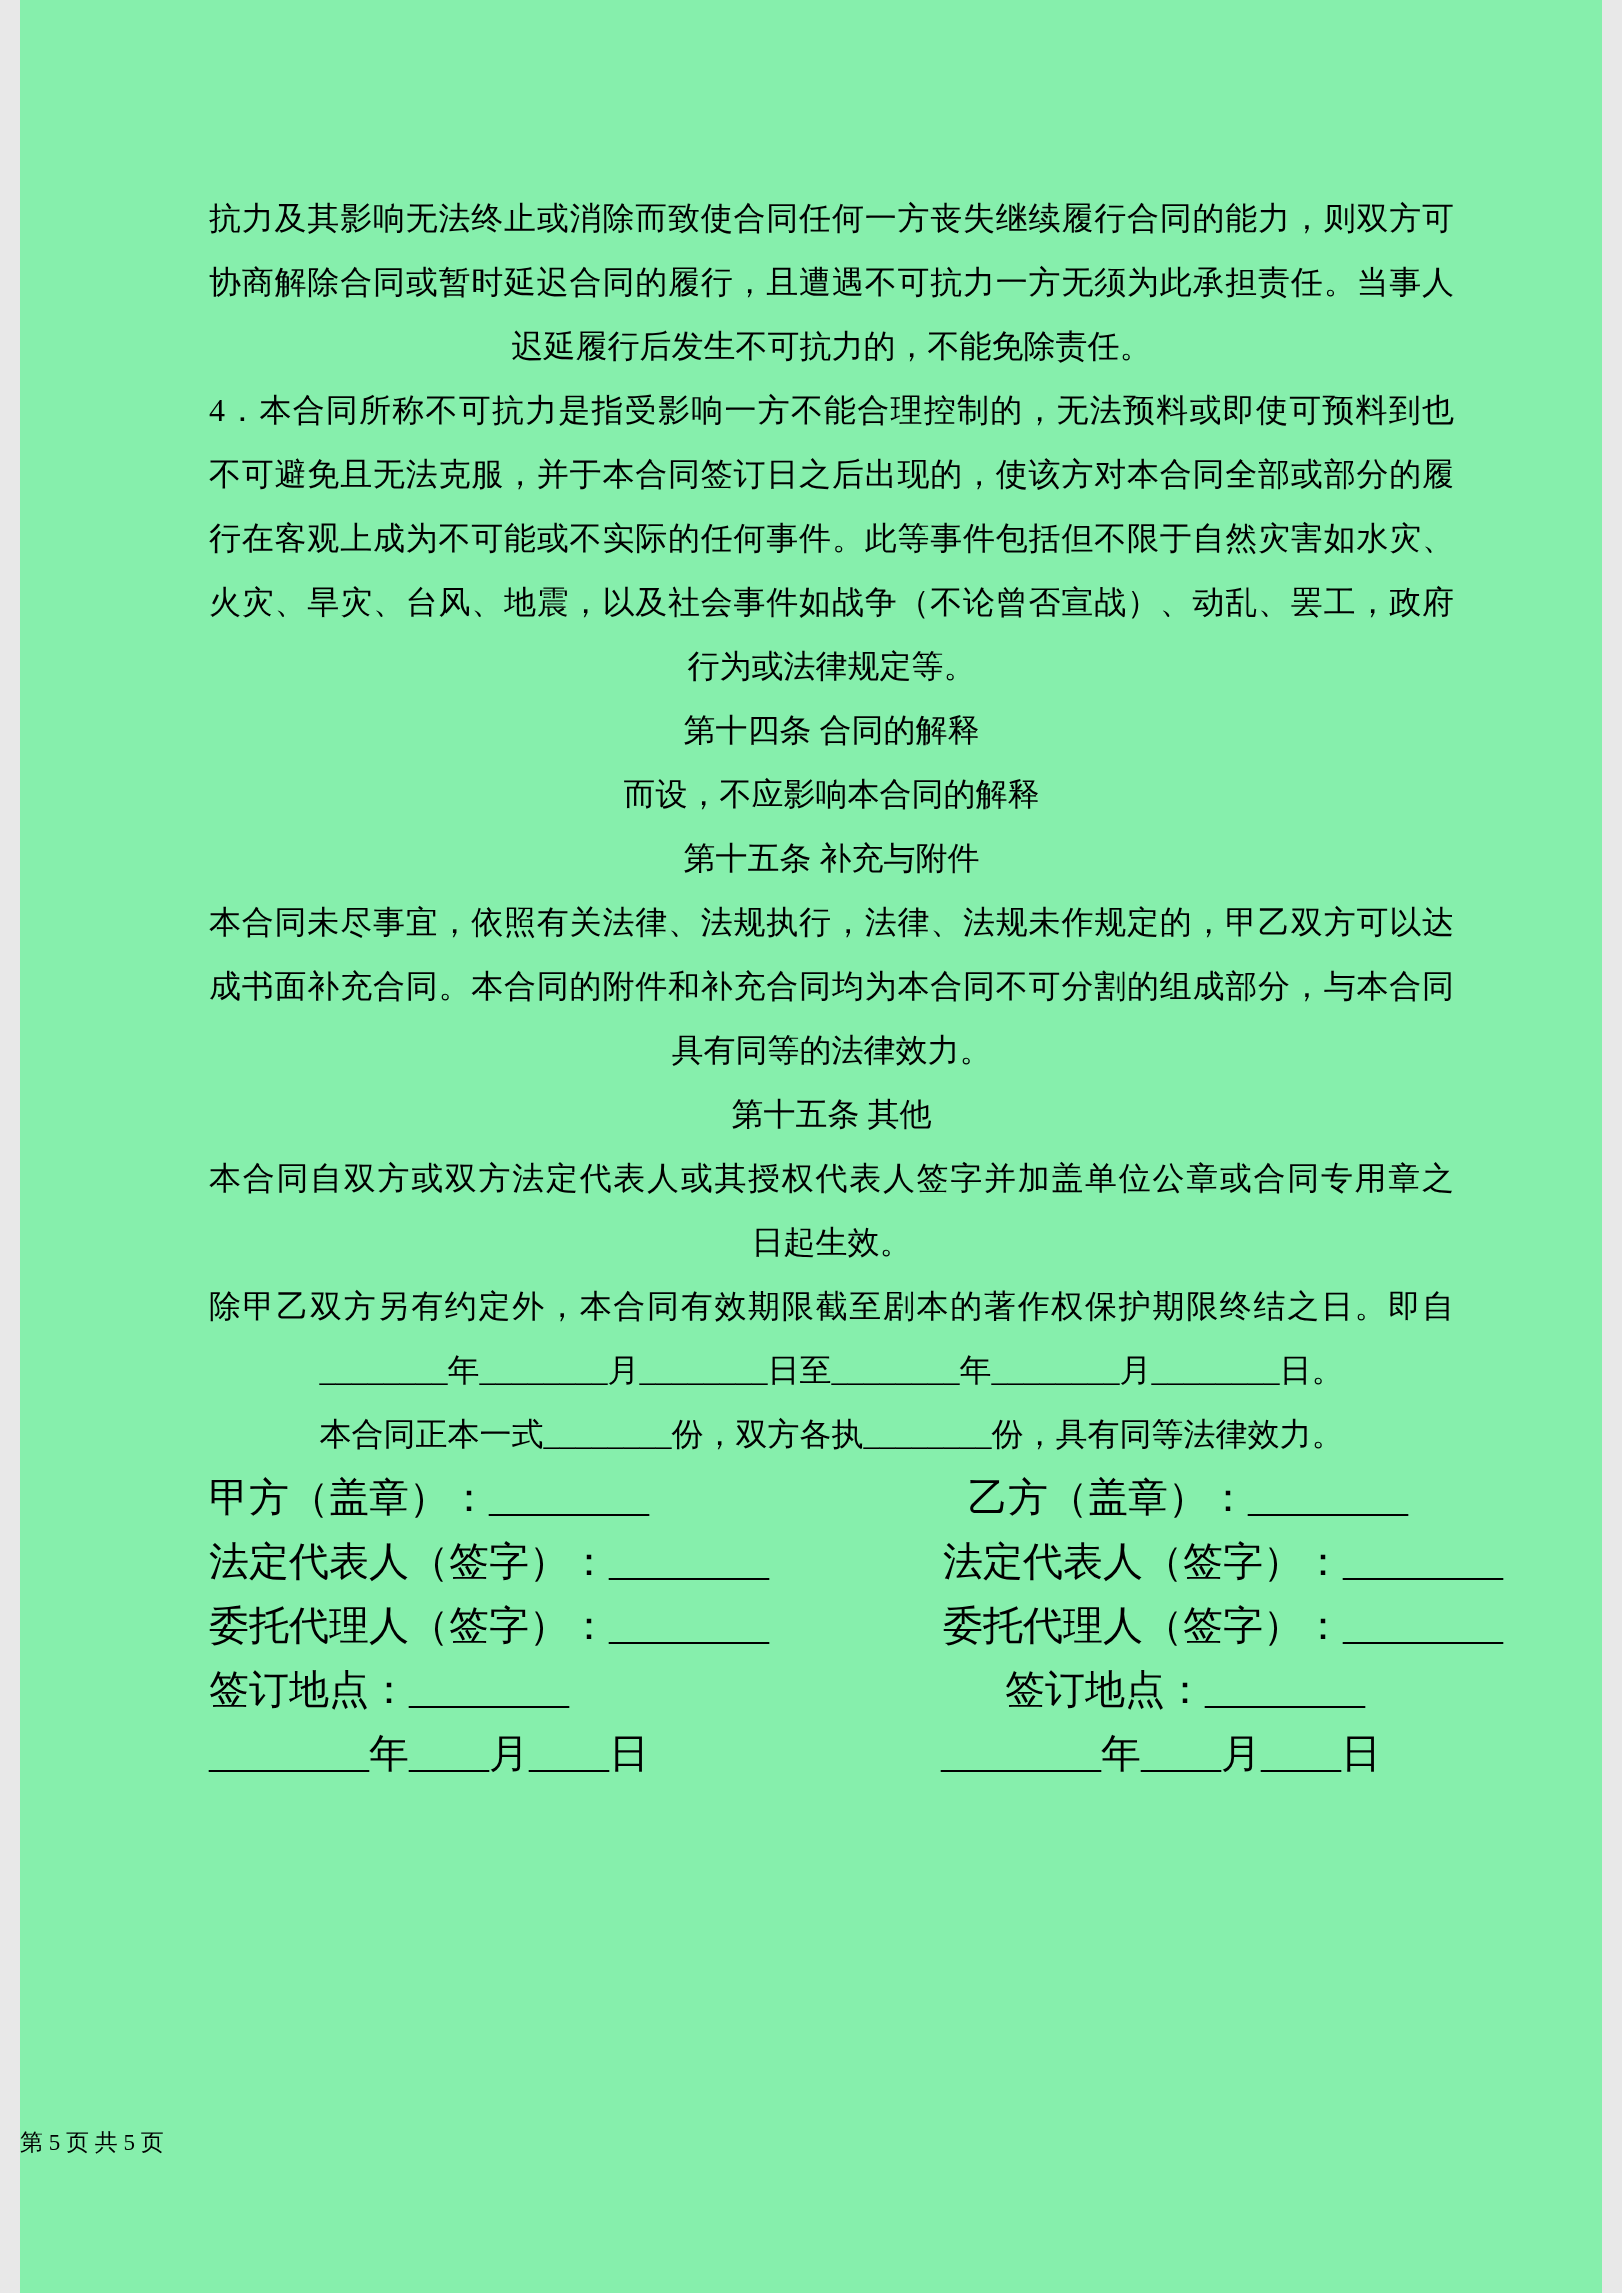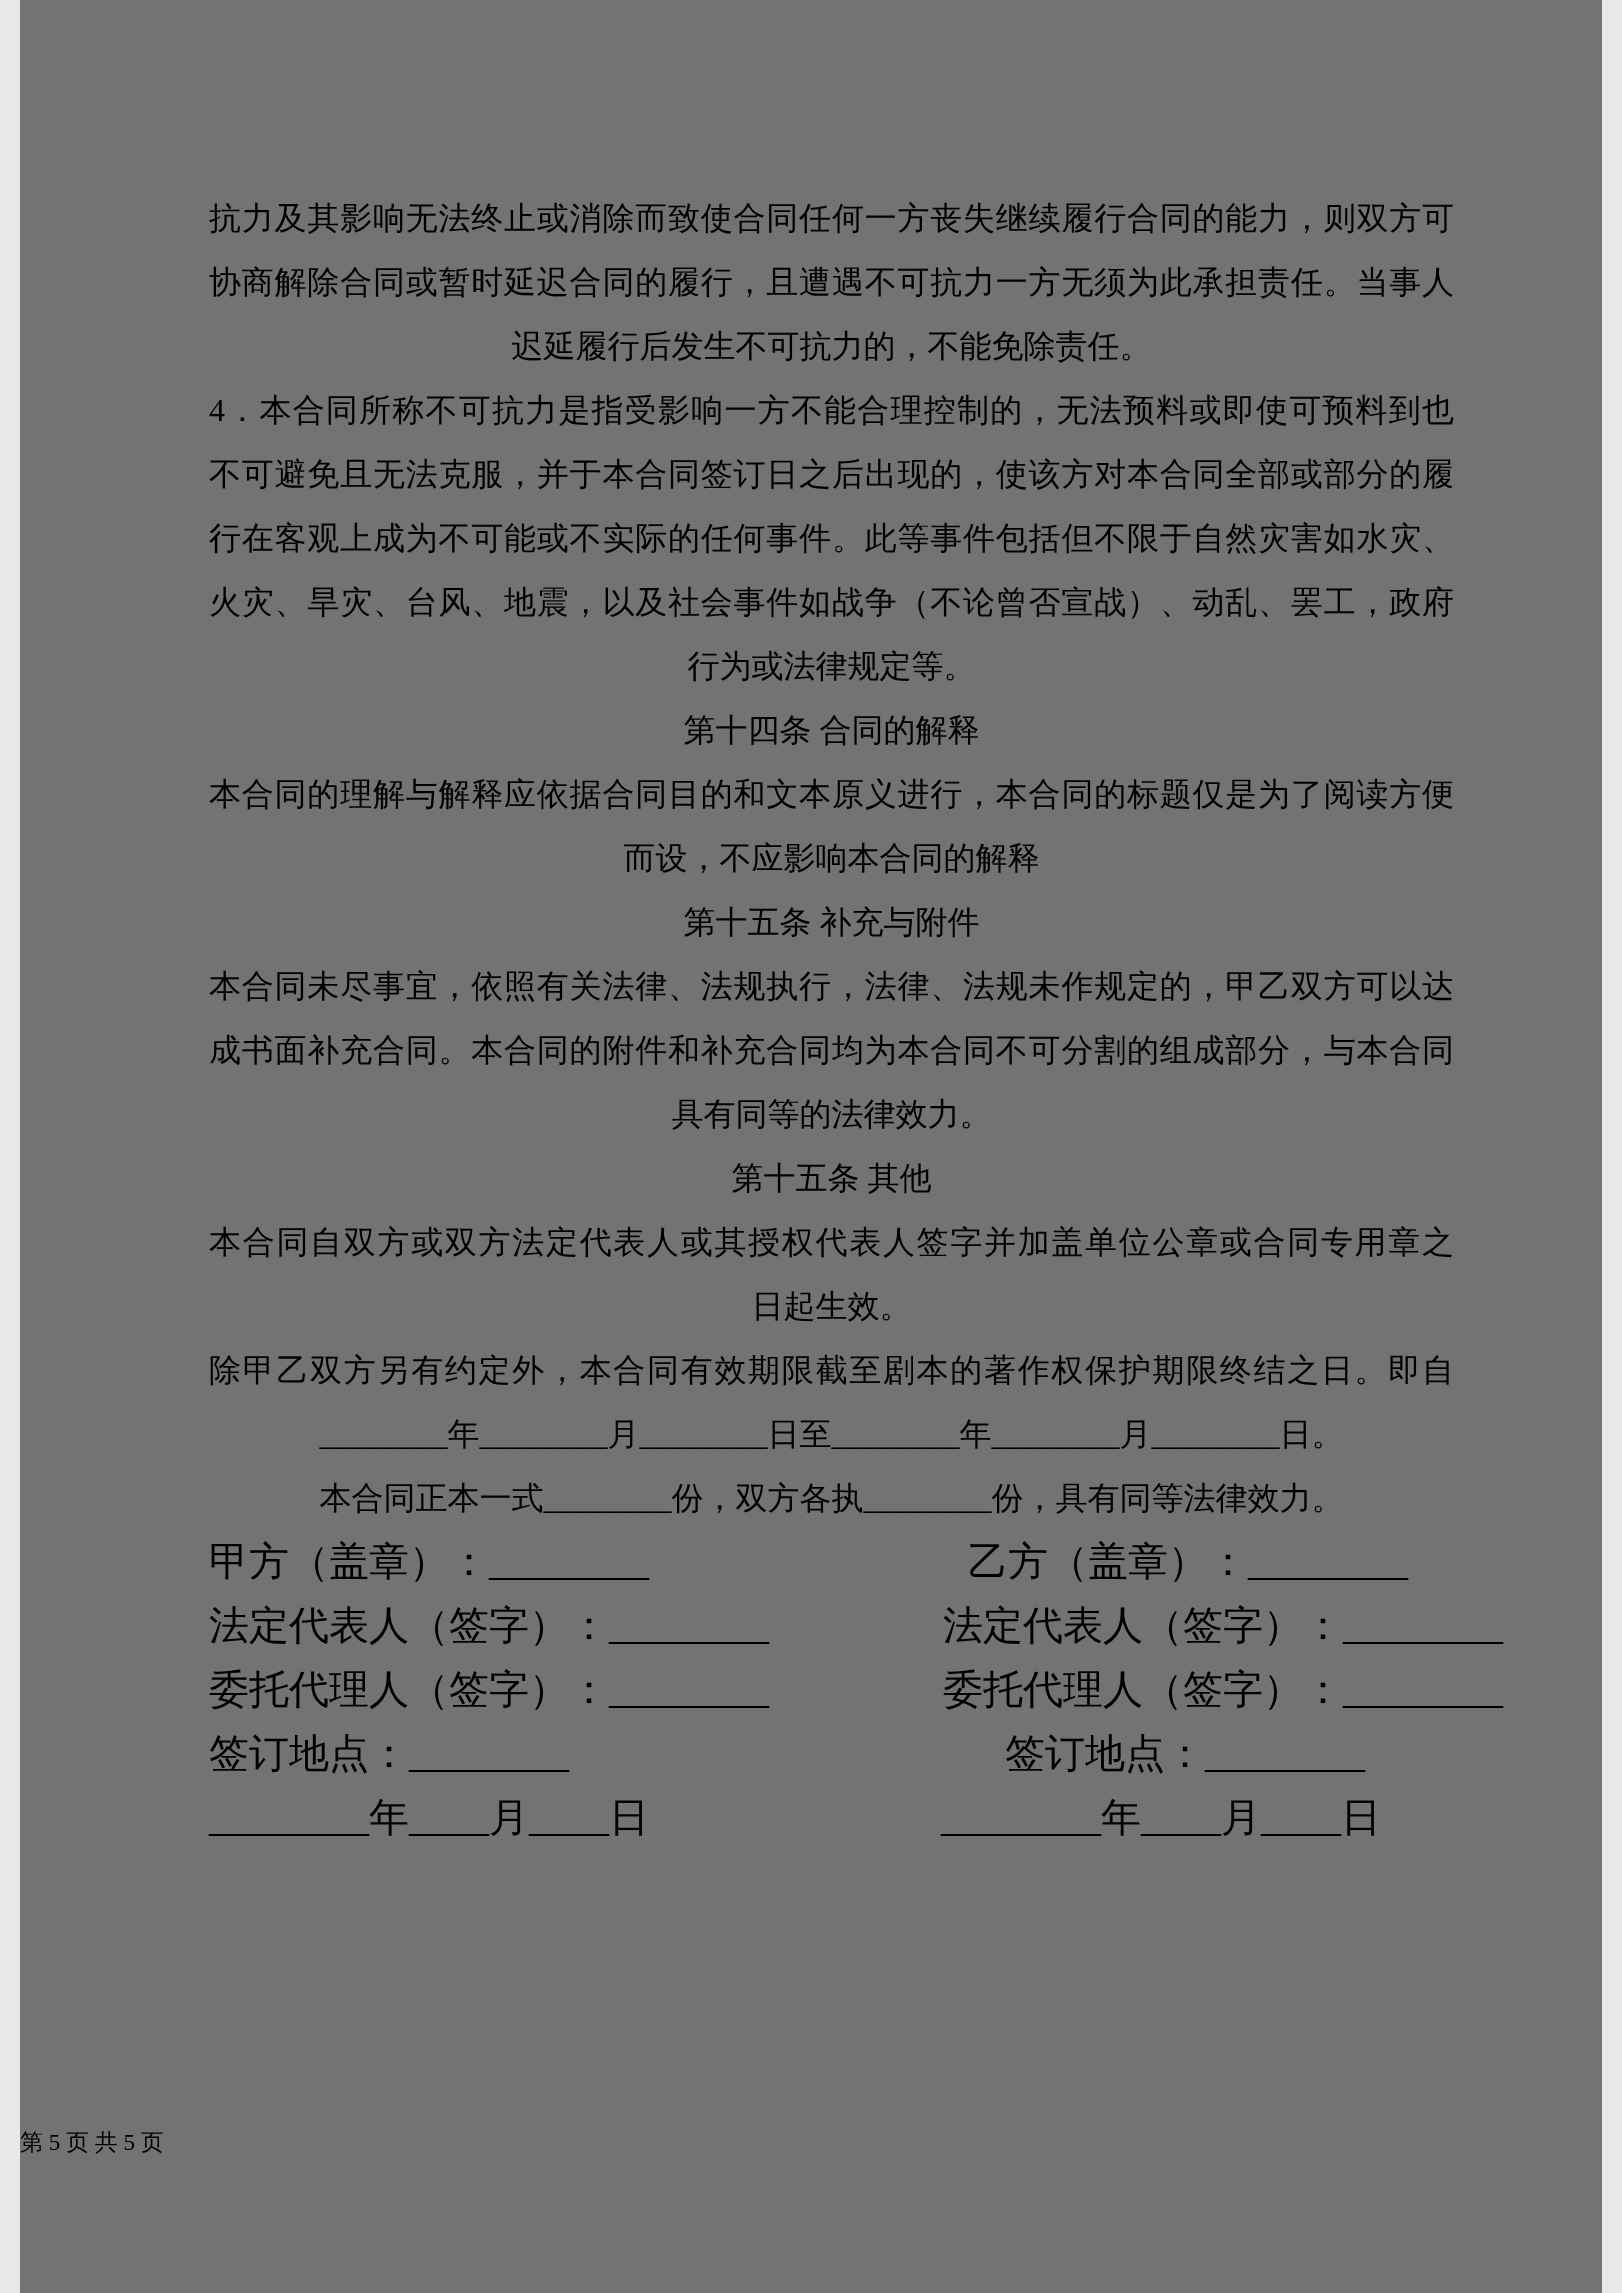--- a/index.html
+++ b/index.html
@@ -1,21 +1,21 @@
 <!DOCTYPE html>
 <html style="font-size:14.5px"><head>
 <meta charset="utf-8">
 <style>
   html, body { margin: 0; padding: 0; background: #e8e8e8; }
   .page {
     position: relative;
     width: 1582px;
     height: 2294px;
     margin: 0 auto;
-    background: #737373;
+    background: #86efac;
     font-family: "Liberation Serif", "DejaVu Serif", serif;
     color: #000000;
     overflow: hidden;
   }
   .content {
     position: absolute;
     top: 186px;
     left: 189px;
     width: 1245px;
   }
@@ -64,21 +64,20 @@
 
     <div class="line j">抗力及其影响无法终止或消除而致使合同任何一方丧失继续履行合同的能力，则双方可</div>
     <div class="line j">协商解除合同或暂时延迟合同的履行，且遭遇不可抗力一方无须为此承担责任。当事人</div>
     <div class="line">迟延履行后发生不可抗力的，不能免除责任。</div>
     <div class="line j">4．本合同所称不可抗力是指受影响一方不能合理控制的，无法预料或即使可预料到也</div>
     <div class="line j">不可避免且无法克服，并于本合同签订日之后出现的，使该方对本合同全部或部分的履</div>
     <div class="line j">行在客观上成为不可能或不实际的任何事件。此等事件包括但不限于自然灾害如水灾、</div>
     <div class="line j">火灾、旱灾、台风、地震，以及社会事件如战争（不论曾否宣战）、动乱、罢工，政府</div>
     <div class="line">行为或法律规定等。</div>
     <div class="line">第十四条 合同的解释</div>
-    <div class="line j">本合同的理解与解释应依据合同目的和文本原义进行，本合同的标题仅是为了阅读方便</div>
     <div class="line">而设，不应影响本合同的解释</div>
     <div class="line">第十五条 补充与附件</div>
     <div class="line j">本合同未尽事宜，依照有关法律、法规执行，法律、法规未作规定的，甲乙双方可以达</div>
     <div class="line j">成书面补充合同。本合同的附件和补充合同均为本合同不可分割的组成部分，与本合同</div>
     <div class="line">具有同等的法律效力。</div>
     <div class="line">第十五条 其他</div>
     <div class="line j">本合同自双方或双方法定代表人或其授权代表人签字并加盖单位公章或合同专用章之</div>
     <div class="line">日起生效。</div>
     <div class="line j">除甲乙双方另有约定外，本合同有效期限截至剧本的著作权保护期限终结之日。即自</div>
     <div class="line">________年________月________日至________年________月________日。</div>

